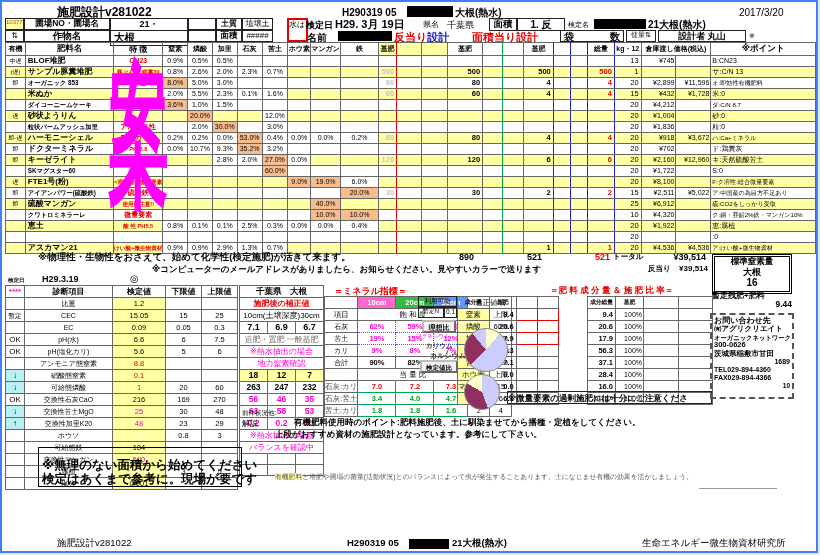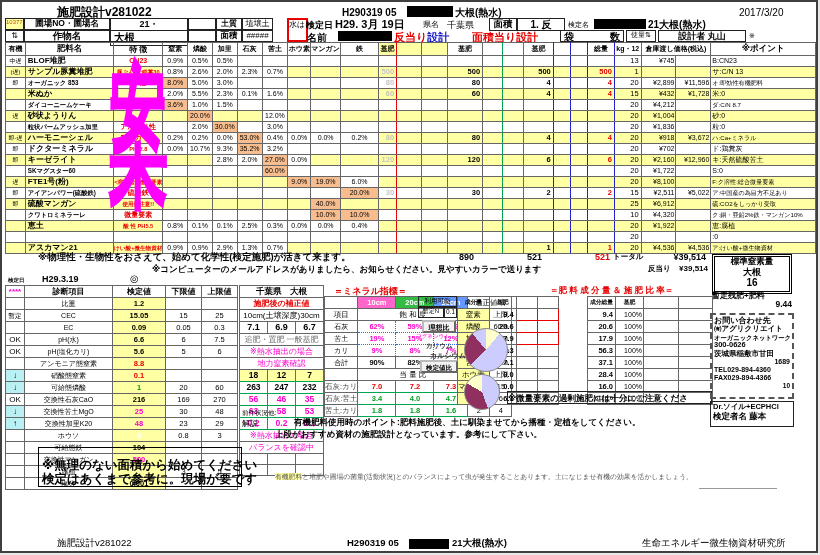--- a/index.html
+++ b/index.html
@@ -1,19 +1,19 @@
 <!DOCTYPE html>
 <html><head>
 <meta charset="utf-8">
 <style>
   html,body{margin:0;padding:0}
   body{width:820px;height:555px;position:relative;background:#e8e8e8;
        font-family:"Liberation Sans","DejaVu Sans",sans-serif;color:#000;}
   .sheet{position:absolute;left:0;top:0;width:818px;height:553px;background:#fff;
-         border:2px solid #404040;overflow:hidden;box-sizing:border-box}
+         border:2px solid #3b82f6;overflow:hidden;box-sizing:border-box}
   .c{position:absolute;box-sizing:border-box;white-space:nowrap;line-height:1.15}
   .bd{border:1px solid #222;overflow:hidden}
   .b{font-weight:bold}
   .ctr{text-align:center}
   .rt{text-align:right}
   .red{color:#e80000}
   .blue{color:#1515c8}
   .mag{color:#ff00cc}
   .gry{color:#666}
   .bar{background:#000;position:absolute}
@@ -40,21 +40,21 @@
   .t62{font-size:6.1px}
   .rr{border-right:1.5px solid #e80000}
   .gb{border-left:1px solid #00a550;border-right:1px solid #00a550}
   .bb{border-left:1px solid #2222cc;border-right:1px solid #2222cc}
   .t5{font-size:5.5px}.t6{font-size:6.5px}
   
   #diag-table{left:3px;top:283px}
   #diag-table td,#diag-table th{height:11px;line-height:11px;font-size:7.5px;text-align:center}
   #diag-table th{font-weight:bold;font-size:8px}
   .arrow{background:#b8f0f4;font-weight:bold;font-size:8px}
-  .dval{background:#ffffa3;font-weight:bold;font-size:10px}
+  .dval{background:#ffffa3;font-weight:normal;font-size:10px}
   .vk{color:#000}.vr{color:#e80000}.vg{color:#00a020}.vm{color:#ff00cc}.vw{color:#fff}
   
   #corr-table{left:237px;top:283px}
   #corr-table td{height:11px;line-height:11px;font-size:8px;text-align:center}
   
   #min-table{left:322px;top:294px}
   #min-table td,#min-table th{height:11px;line-height:11px;font-size:7.5px;text-align:center}
   .dep10{background:#ff66cc;color:#fff;font-weight:bold}
   .dep20{background:#33bb44;color:#fff;font-weight:bold}
   .dep30{background:#6699ff;color:#fff;font-weight:bold}
@@ -1123,24 +1123,20 @@
     <div class="b" style="font-size:8px">お問い合わせ先</div>
     <div class="b" style="font-size:7.5px">㈲アグリクリエイト</div>
     <div class="b" style="font-size:6.3px">オーガニックネットワーク</div>
     <div class="b" style="font-size:7.5px">300-0626</div>
     <div class="b" style="font-size:7.5px">茨城県稲敷市甘田</div>
     <div class="b rt" style="font-size:7px">1689</div>
     <div class="b" style="font-size:7px">TEL029-894-4360</div>
     <div class="b" style="font-size:7px">FAX029-894-4366</div>
     <div class="b rt" style="font-size:6.5px">10</div>
   </div>
-  <div class="c bd" style="left:708px;top:399px;width:84px;height:26px;padding:1px 2px">
-    <div class="b" style="font-size:7.5px">Dr.ソイル+ECPHCl</div>
-    <div class="b" style="font-size:8.5px">検定者名 藤本</div>
-  </div>
 
   <div class="c" style="left:240px;top:407px;font-size:6.5px">前作状況他:</div>
   <div class="c" style="left:240px;top:417px;font-size:8px">解説</div>
   <div class="c b" style="left:292px;top:416px;font-size:8.5px">有機肥料使用時のポイント:肥料施肥後、土に馴染ませてから播種・定植をしてください。</div>
   <div class="c b" style="left:273px;top:428px;font-size:8.5px">上段がおすすめ資材の施肥設計となっています。参考にして下さい。</div>
   <div class="c" style="left:273px;top:471px;font-size:6.8px;color:#555"><span class="y">有機肥料</span><span>と堆肥や圃場の菌量(活動状況)とのバランスによって虫が発生することあります。土になじませ有機の効果を活かしましょう。</span></div>
   <div class="c" style="left:697px;top:486px;width:78px;border-top:1px solid #999"></div>
 
   <div class="c" style="left:36px;top:445px;width:204px;height:40px;border:1.5px solid #000;padding:10px 3px">
     <div class="b" style="font-size:12.5px">※無理のない面積から始めてください</div>

